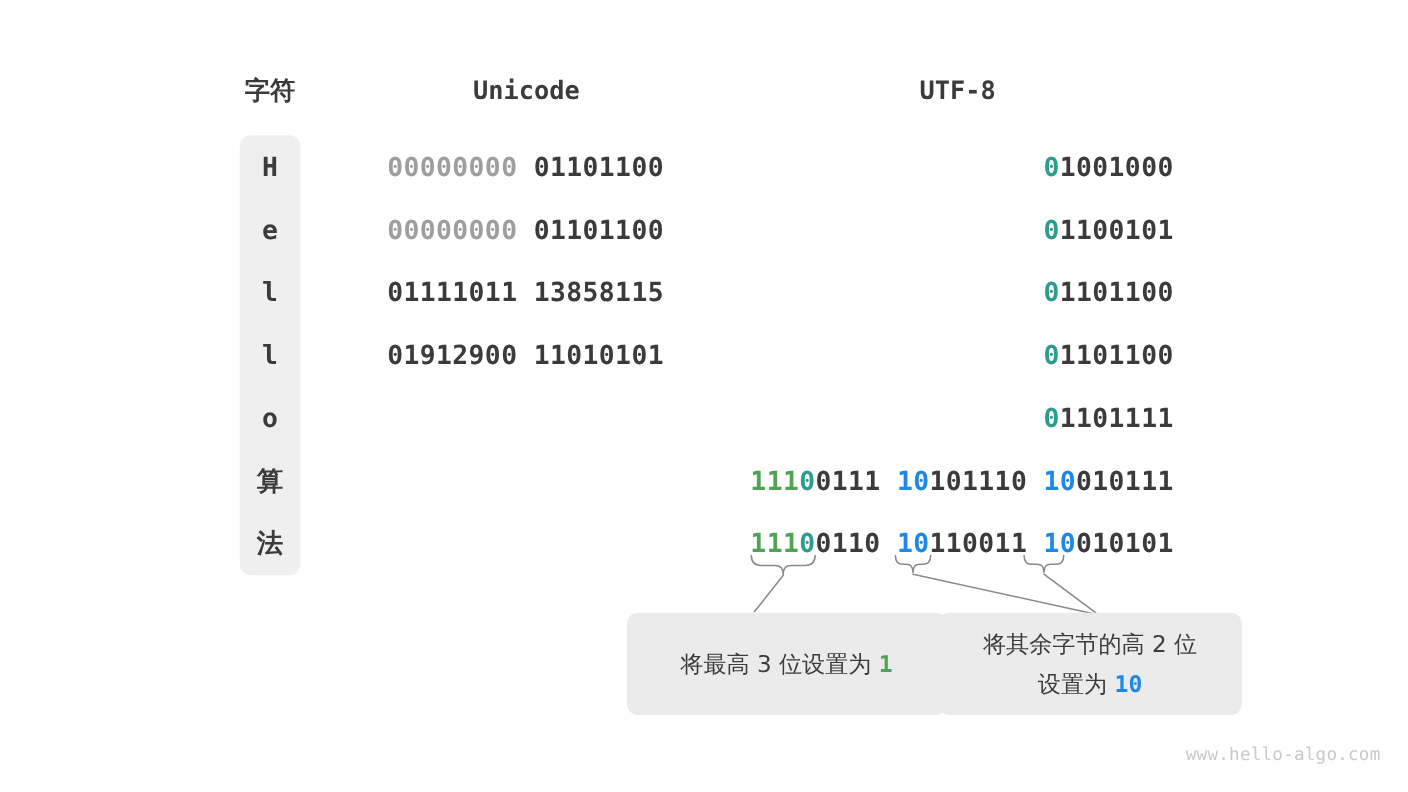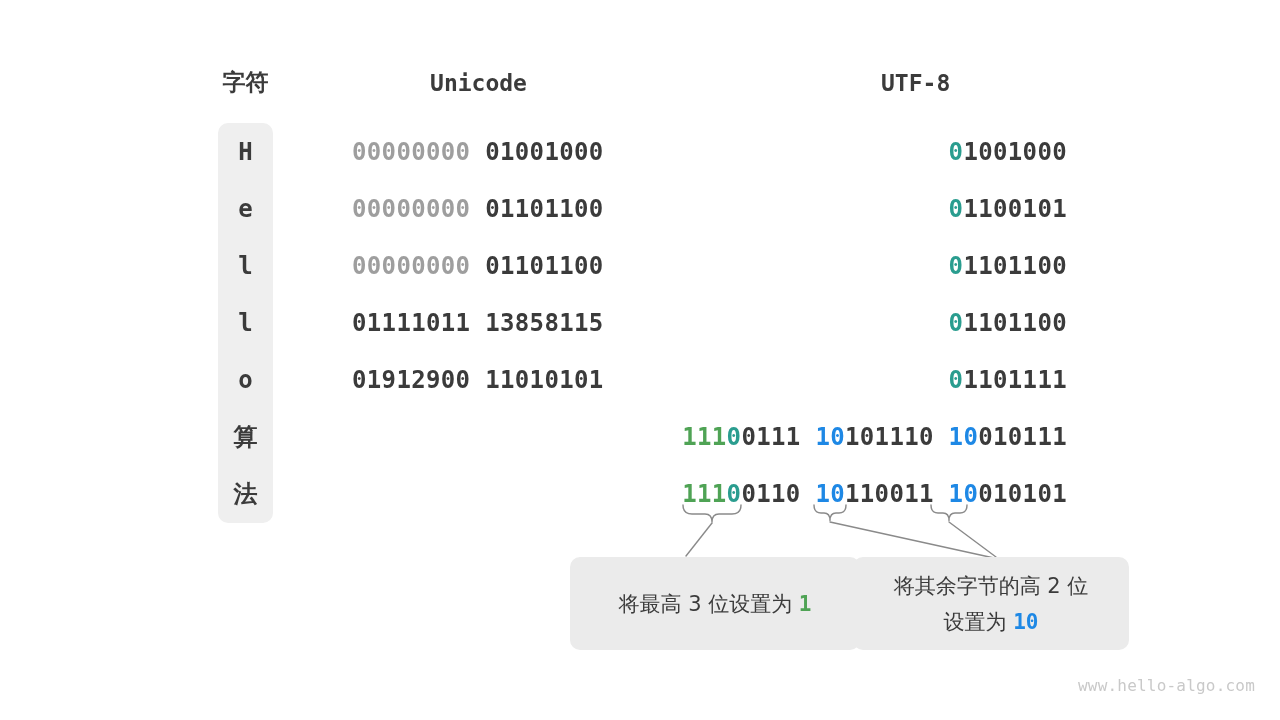--- a/index.html
+++ b/index.html
@@ -7,23 +7,23 @@
     --blue:#1e88e5; --boxbg:#ebebeb; --colbg:#efefef; --line:#8a8a8a; --mark:#c9c9c9;
   }
   *{margin:0;padding:0;box-sizing:border-box;}
   html,body{width:1280px;height:720px;}
   body{
     position:relative;width:1280px;height:720px;background:#ffffff;overflow:hidden;
     font-family:"DejaVu Sans",sans-serif;color:var(--dark);
   }
   
   .hdr{position:absolute;top:68px;height:30px;line-height:30px;font-weight:bold;font-size:23px;}
-  .hdr-char{left:218px;width:55px;text-align:center;font-family:Liberation Serif, serif;}
+  .hdr-char{left:218px;width:55px;text-align:center;}
   .hdr-unicode{left:352px;width:253px;text-align:center;font-family:"DejaVu Sans Mono",monospace;}
-  .hdr-utf8{left:881px;font-family:"DejaVu Sans Mono",monospace;text-align:center;}
+  .hdr-utf8{left:836px;font-family:"DejaVu Sans Mono",monospace;text-align:center;}
   
   .char-col-bg{position:absolute;left:218px;top:123px;width:55px;height:400px;background:var(--colbg);border-radius:10px;}
   
   .rows{position:absolute;top:123px;height:400px;display:flex;flex-direction:column;}
   .rows .cell{height:57.1px;display:flex;align-items:center;}
   .col-char{left:218px;width:55px;}
   .col-char .cell{justify-content:center;font-weight:bold;font-size:24px;font-family:"DejaVu Sans Mono",monospace;}
   .col-unicode{left:352px;width:260px;}
   .col-utf8{left:600px;width:467px;}
   .col-utf8 .cell{justify-content:flex-end;}
@@ -60,23 +60,20 @@
   <div class="cell">H</div>
   <div class="cell">e</div>
   <div class="cell">l</div>
   <div class="cell">l</div>
   <div class="cell">o</div>
   <div class="cell">算</div>
   <div class="cell">法</div>
 </div>
 
 <div class="rows col-unicode">
-  <div class="cell">
-      <span class="bin"><span class="seg-gray">00000000</span><span class="seg-dark"> 01001000</span></span>
-    </div>
   <div class="cell">
       <span class="bin"><span class="seg-gray">00000000</span><span class="seg-dark"> 01101100</span></span>
     </div>
   <div class="cell">
       <span class="bin"><span class="seg-gray">00000000</span><span class="seg-dark"> 01101100</span></span>
     </div>
   <div class="cell">
       <span class="bin"><span class="seg-dark">01111011 13858115</span></span>
     </div>
   <div class="cell">

